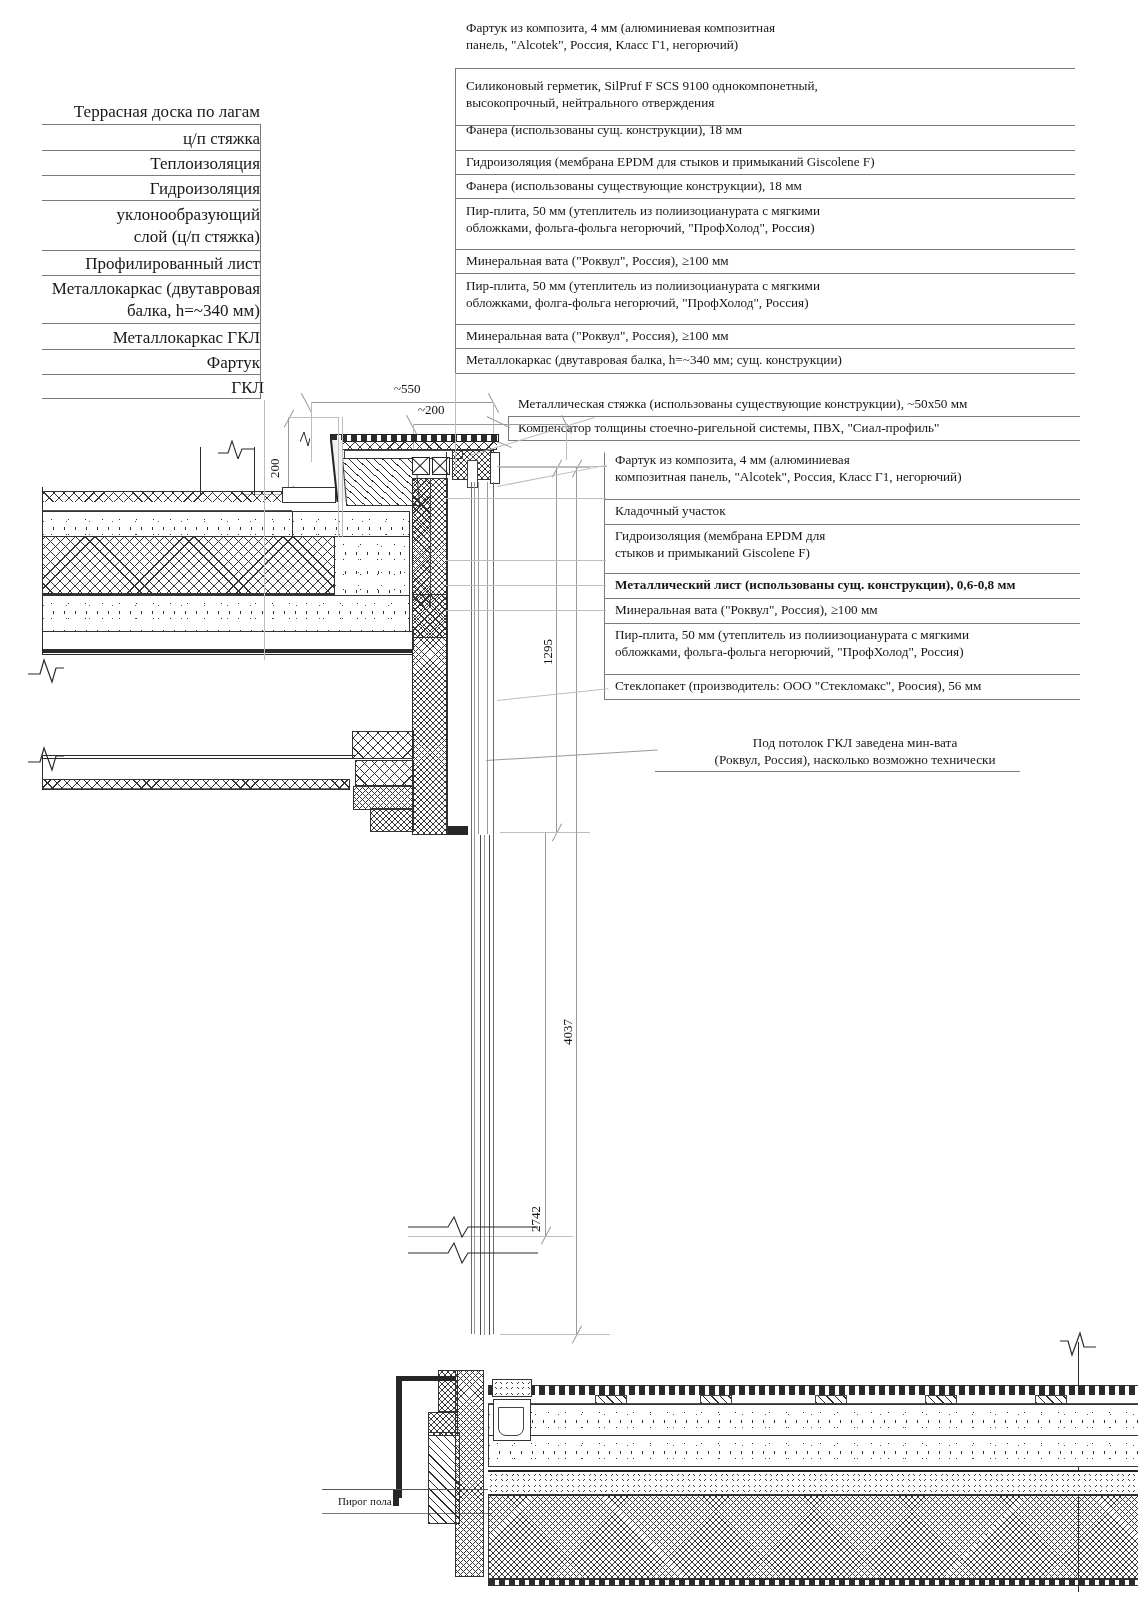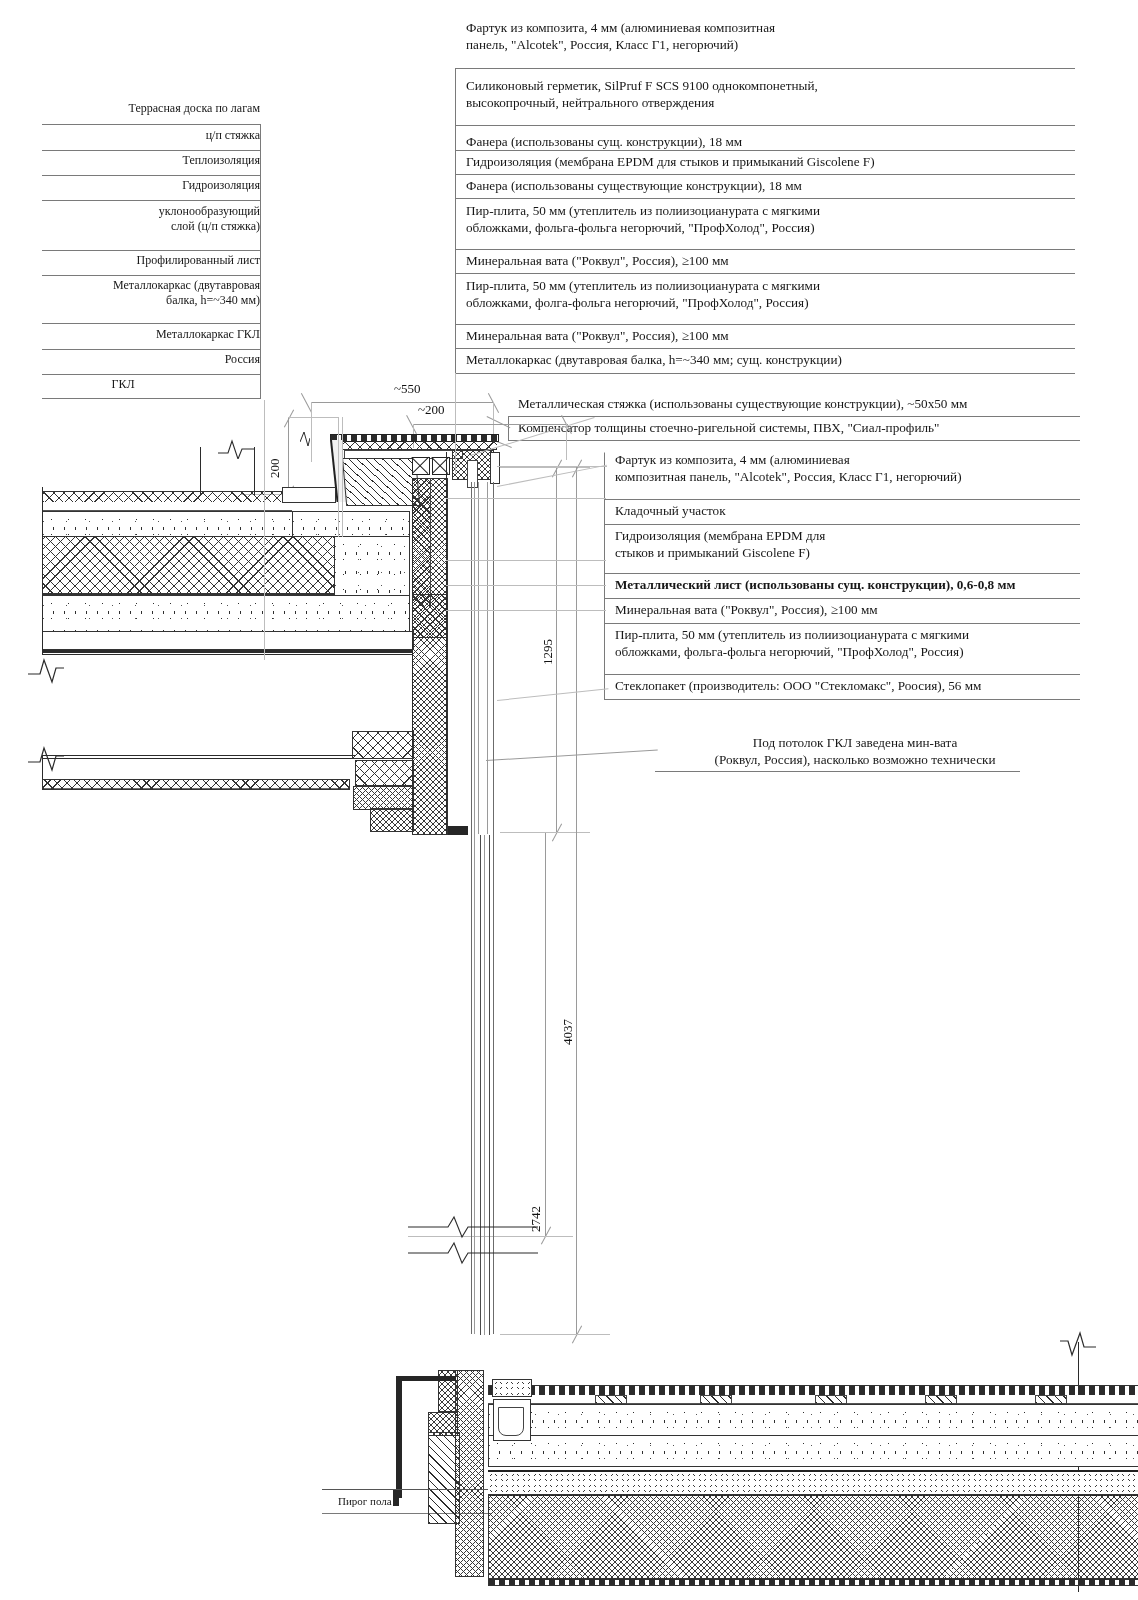--- a/index.html
+++ b/index.html
@@ -9,21 +9,21 @@
 
   
   .ann{position:absolute;font-size:13.2px;line-height:1.28;color:#171717;
        white-space:nowrap;}
   .ann.two{white-space:normal;}
 
   
   .rule{position:absolute;background:#7a7a7a;height:1px;}
   .vrule{position:absolute;background:#7a7a7a;width:1px;}
 
-  .lbl-left{position:absolute;font-size:12px;line-height:1.28;text-align:right;
+  .lbl-left{position:absolute;font-size:17px;line-height:1.28;text-align:right;
             color:#171717;}
 
   .dim{position:absolute;font-size:13px;color:#111;}
   .dim.vert{transform-origin:0 0;transform:rotate(-90deg);white-space:nowrap;}
 
   
   .ln{position:absolute;background:#2b2b2b;}
   .ln.h{height:1px;}
   .ln.v{width:1px;}
   .thin{background:#9a9a9a;}
@@ -76,39 +76,39 @@
     <div class="lbl-left" style="left:20px;top:253px;width:240px;">Профилированный лист</div>
     <div class="rule" style="left:42px;top:275px;width:218px;"></div>
 
     <div class="lbl-left" style="left:12px;top:278px;width:248px;white-space:pre-line;">Металлокаркас (двутавровая
 балка, h=~340 мм)</div>
     <div class="rule" style="left:42px;top:323px;width:218px;"></div>
 
     <div class="lbl-left" style="left:20px;top:327px;width:240px;">Металлокаркас ГКЛ</div>
     <div class="rule" style="left:42px;top:349px;width:218px;"></div>
 
-    <div class="lbl-left" style="left:20px;top:352px;width:240px;">Россия</div>
+    <div class="lbl-left" style="left:20px;top:352px;width:240px;">Фартук</div>
     <div class="rule" style="left:42px;top:374px;width:218px;"></div>
 
-    <div class="lbl-left" style="left:3px;top:377px;width:240px;text-align:center;">ГКЛ</div>
+    <div class="lbl-left" style="left:24px;top:377px;width:240px;">ГКЛ</div>
     <div class="rule" style="left:42px;top:398px;width:218px;"></div>
 
     <div class="vrule" style="left:260px;top:124px;height:275px;"></div>
   </div>
 
   <div>
     <div class="ann two" style="left:466px;top:20px;width:480px;white-space:pre-line;font-family:Liberation Serif, serif;">Фартук из композита, 4 мм (алюминиевая композитная
 панель, "Alcotek", Россия, Класс Г1, негорючий)</div>
     <div class="rule" style="left:455px;top:68px;width:620px;"></div>
 
     <div class="ann two" style="left:466px;top:78px;width:500px;white-space:pre-line;">Силиконовый герметик, SilPruf F SCS 9100 однокомпонетный,
 высокопрочный, нейтрального отверждения</div>
     <div class="rule" style="left:455px;top:125px;width:620px;"></div>
 
-    <div class="ann" style="left:466px;top:134px;text-align:right;">Фанера (использованы сущ. конструкции), 18 мм</div>
+    <div class="ann" style="left:466px;top:122px;text-align:right;">Фанера (использованы сущ. конструкции), 18 мм</div>
     <div class="rule" style="left:455px;top:150px;width:620px;"></div>
 
     <div class="ann" style="left:466px;top:154px;">Гидроизоляция (мембрана EPDM для стыков и примыканий Giscolene F)</div>
     <div class="rule" style="left:455px;top:174px;width:620px;"></div>
 
     <div class="ann" style="left:466px;top:178px;">Фанера (использованы существующие конструкции), 18 мм</div>
     <div class="rule" style="left:455px;top:198px;width:620px;"></div>
 
     <div class="ann two" style="left:466px;top:203px;width:510px;white-space:pre-line;">Пир-плита, 50 мм (утеплитель из полиизоцианурата с мягкими
 обложками, фольга-фольга негорючий, "ПрофХолод", Россия)</div>

